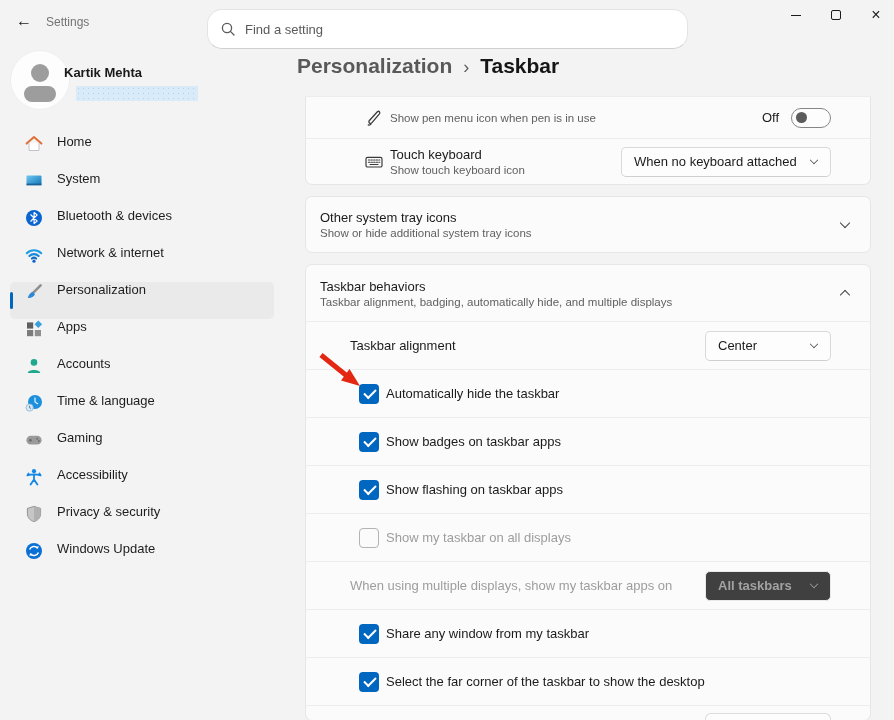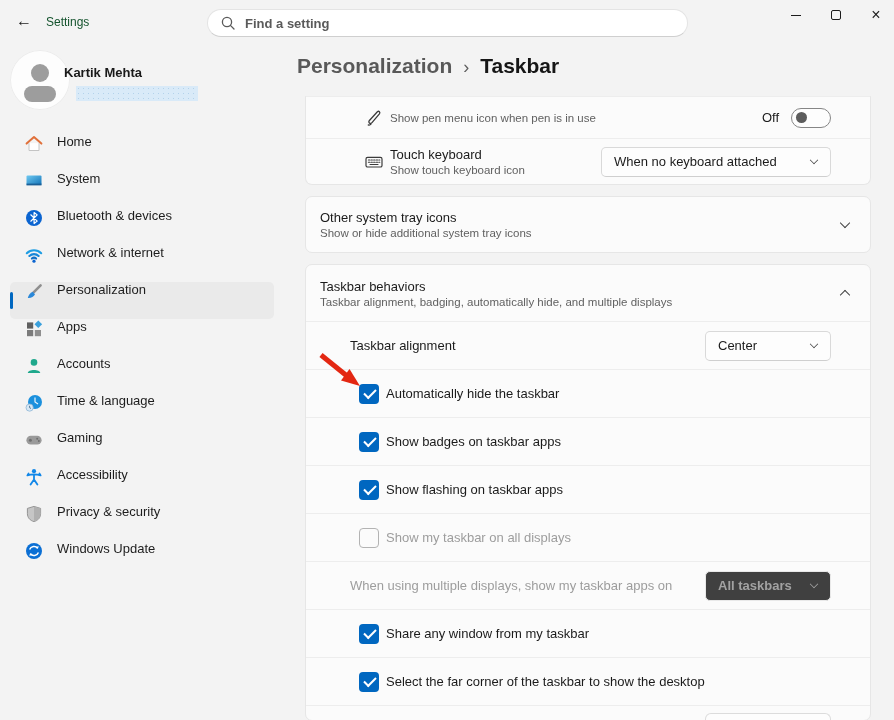--- a/index.html
+++ b/index.html
@@ -7,24 +7,24 @@
   body {
     position:relative; overflow:hidden;
     background:#f3f3f3;
     font-family:"Liberation Sans", sans-serif;
     color:#1b1b1b;
     -webkit-font-smoothing:antialiased;
   }
   
   .back-btn { position:absolute; left:10px; top:8px; width:28px; height:26px;
     display:flex; align-items:center; justify-content:center; font-size:16px; color:#1b1b1b; cursor:pointer; }
-  .app-title { position:absolute; left:46px; top:15px; font-size:12px; color:#14532d; }
-  .search-box { position:absolute; left:207px; top:9px; width:481px; height:28px;
+  .app-title { position:absolute; left:46px; top:15px; font-size:12px; color:#737373; }
+  .search-box { position:absolute; left:207px; top:9px; width:481px; height:40px;
     background:#fff; border:1px solid #e4e4e4; border-bottom:1px solid #cfcfcf;
-    border-radius:15px; display:flex; align-items:center; padding-left:13px; gap:10px;font-weight:bold; }
+    border-radius:15px; display:flex; align-items:center; padding-left:13px; gap:10px; }
   .search-box .ph { font-size:13px; color:#5a5a5a; }
   .winctl { position:absolute; top:0; height:30px; width:44px; display:flex; align-items:center; justify-content:center; cursor:pointer; }
   .wc-min { left:774px; } .wc-max { left:814px; } .wc-close { left:854px; }
   .glyph-min { width:10px; height:0; border-top:1.2px solid #1b1b1b; display:block; }
   .glyph-max { width:10px; height:10px; border:1.1px solid #1b1b1b; border-radius:2px; display:block; }
   .glyph-close { font-size:16px; line-height:1; color:#1b1b1b; }
   
   .avatar { position:absolute; left:10px; top:50px; width:60px; height:60px; border-radius:50%;
     background:#fdfdfd; box-shadow:0 0 0 1px #ececec inset; display:flex; align-items:center; justify-content:center; }
   .profile-name { position:absolute; left:64px; top:65px; font-size:13px; font-weight:bold; color:#191919; }
@@ -50,21 +50,21 @@
   .srow { display:flex; align-items:center; }
   .srow + .srow, .child { border-top:1px solid #ededed; }
   .row-icon { width:20px; height:20px; flex:0 0 20px; margin-right:6px; display:flex; color:#3b3b3b; }
   .tt { display:flex; flex-direction:column; gap:2px; }
   .t1 { font-size:13px; color:#1b1b1b; }
   .t2 { font-size:11.5px; color:#616161; }
   .ctl { margin-left:auto; display:flex; align-items:center; }
   .dropdown { width:126px; height:30px; margin-right:39px; background:#fdfdfd;
     border:1px solid #d9d9d9; border-bottom-color:#cfcfcf; border-radius:5px;
     display:flex; align-items:center; justify-content:space-between; padding:0 12px; font-size:13px; cursor:pointer; }
-  .dropdown.wide { width:230px;margin-left:31px; }
+  .dropdown.wide { width:210px;margin-left:31px; }
   .dropdown.disabled { background:#404040; border-color:#e9e9e9; color:#a2a2a2; cursor:default;font-weight:bold; }
   .chev { width:8px; height:8px; border-right:1.5px solid #3f3f3f; border-bottom:1.5px solid #3f3f3f; display:inline-block; }
   .chev.down { transform:rotate(45deg) scale(.92); margin-top:-3px; }
   .chev.up { transform:rotate(-135deg) scale(.92); margin-top:4px; }
   .chev.sm { transform:rotate(45deg) scale(.75); margin-top:-3px; }
   .chev.dis { border-color:#a8a8a8; }
   .hdr-chev { margin-right:21px; margin-left:auto; }
   .toggle { width:40px; height:20px; border:1px solid #868686; border-radius:10px;
     background:#fdfdfd; position:relative; margin-right:39px; cursor:pointer; }
   .toggle .knob { position:absolute; left:4px; top:3.5px; width:11px; height:11px; border-radius:50%; background:#5c5c5c; }

